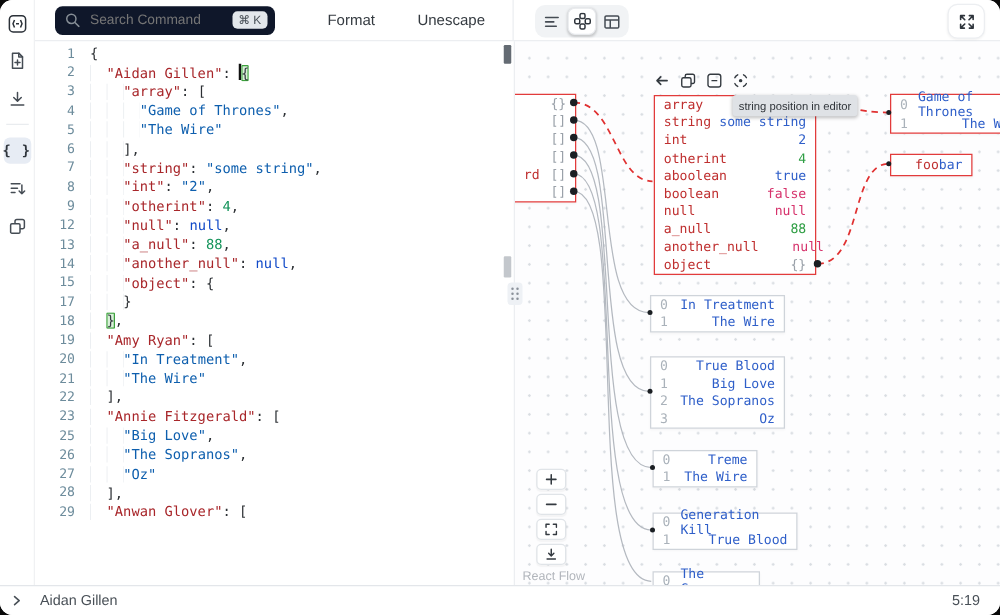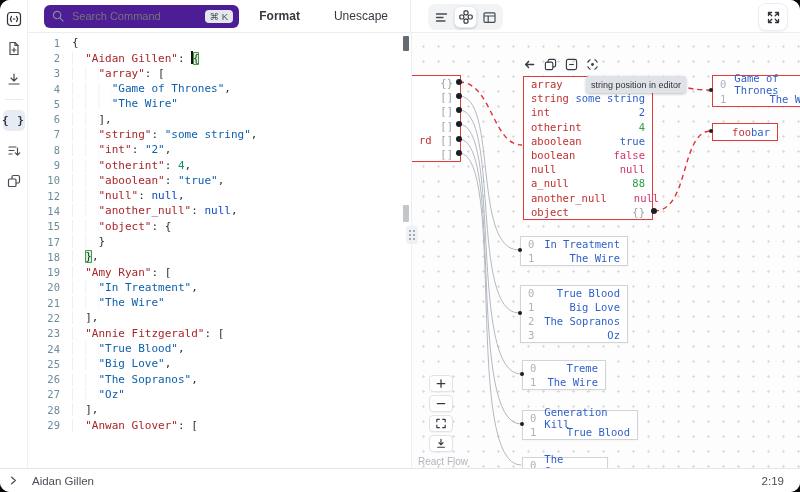--- a/index.html
+++ b/index.html
@@ -11,21 +11,21 @@
   .sidebar{position:absolute;left:0;top:0;width:28px;height:468px;background:#fff;border-right:1px solid #f0f1f3;
            display:flex;flex-direction:column;align-items:center;padding-top:8px;gap:9px;z-index:30;}
   .sb-btn{width:22px;height:21px;display:flex;align-items:center;justify-content:center;border-radius:5px;}
   .sb-btn.active{background:#e7ecf4;}
   .sb-divider{width:18px;height:1px;background:#e9ecef;margin:1px 0;}
   .braces-glyph{font-family:"DejaVu Sans Mono",monospace;font-size:11px;font-weight:bold;color:#2f353c;letter-spacing:1px;}
 
   
   .topbar{position:absolute;left:28px;top:0;right:0;height:33px;border-bottom:1px solid #eceef1;display:flex;z-index:20;background:#fff;}
   .topbar-editor{width:383px;border-right:1px solid #eceef1;display:flex;align-items:center;padding:0 16px;}
-  .search-pill{display:flex;align-items:center;gap:6px;width:195px;height:23px;background:#4c1d95;border-radius:6px;
+  .search-pill{display:flex;align-items:center;gap:6px;width:176px;height:23px;background:#0f172a;border-radius:6px;
                padding:0 6px 0 8px;border:none;}
   .search-input{border:none;background:transparent;outline:none;flex:1;font-size:11px;color:#868e96;
                 font-family:"Liberation Sans",sans-serif;min-width:0;}
   .kbd{font-size:9.5px;color:#495057;background:#e3e7eb;border-radius:4px;padding:1px 5px;white-space:nowrap;}
   .txt-btn{font-size:12px;color:#343a40;background:none;border:none;font-family:"Liberation Sans",sans-serif;cursor:default;}
   .topbar-graph{flex:1;position:relative;}
   .segmented{position:absolute;left:17px;top:4px;height:26px;background:#f1f3f5;border-radius:8px;display:flex;
              align-items:center;padding:2px;gap:1px;}
   .seg-btn{width:23px;height:22px;display:flex;align-items:center;justify-content:center;border-radius:6px;}
   .seg-btn.selected{background:#fff;box-shadow:0 1px 2px rgba(0,0,0,.18);border:1px solid #e8eaed;}
@@ -135,21 +135,21 @@
   <header class="topbar">
     <div class="topbar-editor">
       <div class="search-pill">
         <svg width="12" height="12" viewBox="0 0 13 13" fill="none" stroke="#868e96" stroke-width="1.3" stroke-linecap="round">
           <circle cx="5.5" cy="5.5" r="4"></circle>
             <path d="M8.6 8.6 L12 12"></path>
         </svg>
         <input class="search-input" type="text" readonly="" placeholder="Search Command" style="">
         <span class="kbd">⌘ K</span>
       </div>
-      <button class="txt-btn" style="margin-left:auto;font-weight:bold;">Format</button>
+      <button class="txt-btn" style="margin-left:auto;">Format</button>
       <button class="txt-btn" style="margin-left:22px;">Unescape</button>
     </div>
     <div class="topbar-graph">
       <div class="segmented">
         <div class="seg-btn">
           <svg width="13" height="13" viewBox="0 0 13 13" fill="none" stroke="#454c54" stroke-width="1.3" stroke-linecap="round">
             <path d="M1.5 3 h10 M1.5 6.5 h6.5 M1.5 10 h8.5"></path>
           </svg>
         </div>
         <div class="seg-btn selected">
@@ -210,28 +210,28 @@
         </div>
         <div class="line">
           <span class="ln">8</span>
           <span class="lc"><span class="tok-w">    </span><span class="tok-k">"int"</span><span class="tok-p">: </span><span class="tok-s">"2"</span><span class="tok-p">,</span></span>
         </div>
         <div class="line">
           <span class="ln">9</span>
           <span class="lc"><span class="tok-w">    </span><span class="tok-k">"otherint"</span><span class="tok-p">: </span><span class="tok-n">4</span><span class="tok-p">,</span></span>
         </div>
         <div class="line">
-          <span class="ln">10</span>
-          <span class="lc"><span class="tok-w">    </span><span class="tok-k">"aboolean"</span><span class="tok-p">: </span><span class="tok-s">"true"</span><span class="tok-p">,</span></span>
-        </div>
-        <div class="line">
           <span class="ln">12</span>
           <span class="lc"><span class="tok-w">    </span><span class="tok-k">"null"</span><span class="tok-p">: </span><span class="tok-kw">null</span><span class="tok-p">,</span></span>
         </div>
         <div class="line">
+          <span class="ln">13</span>
+          <span class="lc"><span class="tok-w">    </span><span class="tok-k">"a_null"</span><span class="tok-p">: </span><span class="tok-n">88</span><span class="tok-p">,</span></span>
+        </div>
+        <div class="line">
           <span class="ln">14</span>
           <span class="lc"><span class="tok-w">    </span><span class="tok-k">"another_null"</span><span class="tok-p">: </span><span class="tok-kw">null</span><span class="tok-p">,</span></span>
         </div>
         <div class="line">
           <span class="ln">15</span>
           <span class="lc"><span class="tok-w">    </span><span class="tok-k">"object"</span><span class="tok-p">: {</span></span>
         </div>
         <div class="line">
           <span class="ln">17</span>
           <span class="lc"><span class="tok-w">    </span><span class="tok-p">}</span></span>
@@ -252,24 +252,20 @@
           <span class="ln">21</span>
           <span class="lc"><span class="tok-w">    </span><span class="tok-s">"The Wire"</span></span>
         </div>
         <div class="line">
           <span class="ln">22</span>
           <span class="lc"><span class="tok-w">  </span><span class="tok-p">],</span></span>
         </div>
         <div class="line">
           <span class="ln">23</span>
           <span class="lc"><span class="tok-w">  </span><span class="tok-k">"Annie Fitzgerald"</span><span class="tok-p">: [</span></span>
-        </div>
-        <div class="line">
-          <span class="ln">24</span>
-          <span class="lc"><span class="tok-w">    </span><span class="tok-s">"True Blood"</span><span class="tok-p">,</span></span>
         </div>
         <div class="line">
           <span class="ln">25</span>
           <span class="lc"><span class="tok-w">    </span><span class="tok-s">"Big Love"</span><span class="tok-p">,</span></span>
         </div>
         <div class="line">
           <span class="ln">26</span>
           <span class="lc"><span class="tok-w">    </span><span class="tok-s">"The Sopranos"</span><span class="tok-p">,</span></span>
         </div>
         <div class="line">
@@ -508,16 +504,16 @@
     <div class="attribution">React Flow</div>
   </section>
 
   <footer class="statusbar">
     <span class="sb-chevron">
       <svg width="11" height="11" viewBox="0 0 12 12" fill="none" stroke="#495057" stroke-width="1.4" stroke-linecap="round" stroke-linejoin="round">
           <path d="M4 2.5 L8 6 L4 9.5"></path>
         </svg>
     </span>
     <span class="status-left">Aidan Gillen</span>
-    <span class="status-right">2:19</span>
+    <span class="status-right">5:19</span>
   </footer>
 
 </div>
 
 </body></html>

